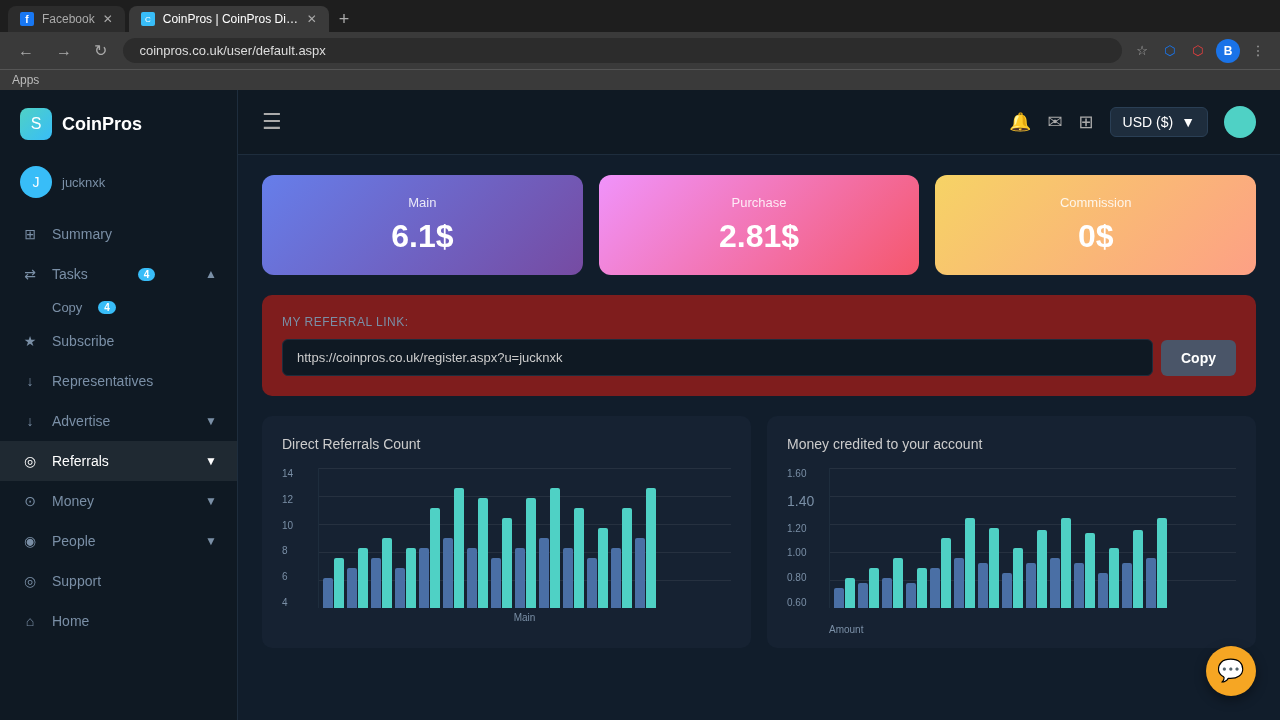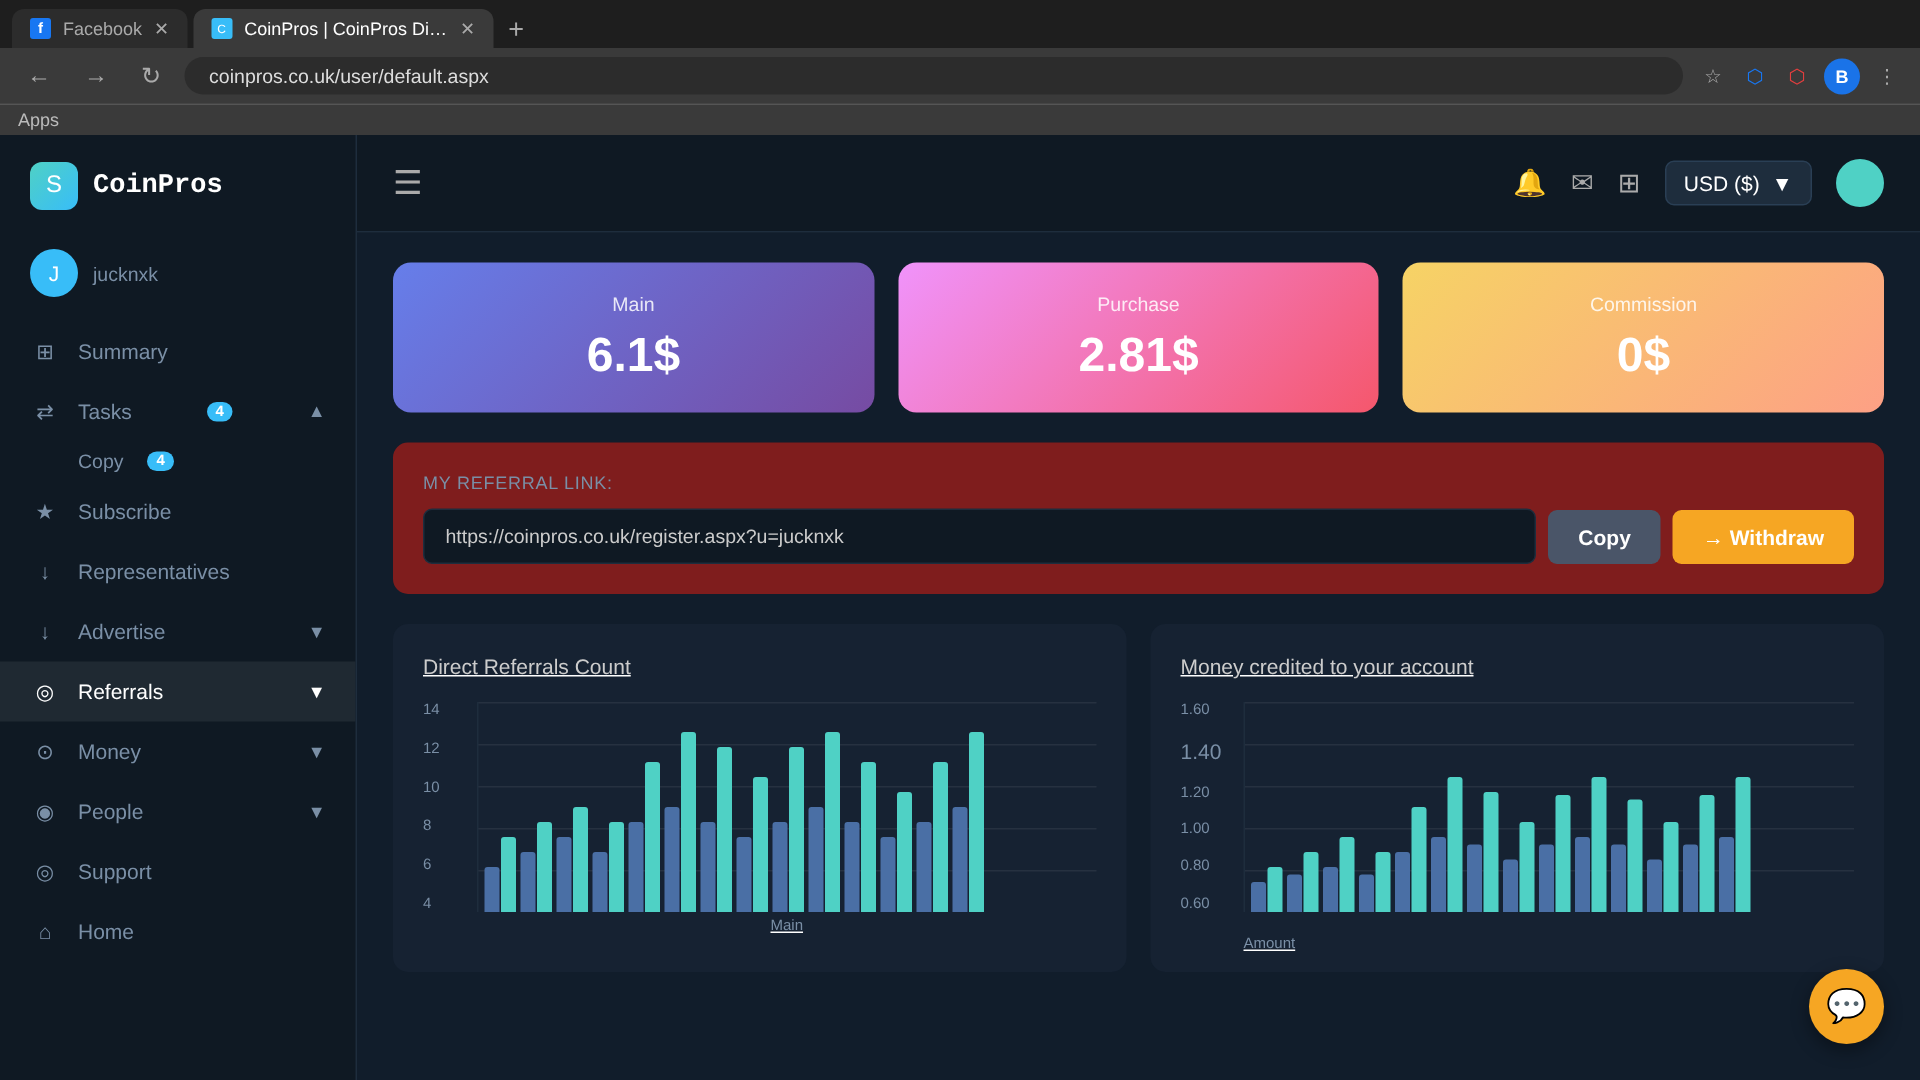--- a/index.html
+++ b/index.html
@@ -25,21 +25,21 @@
     .browser-avatar { width: 24px; height: 24px; background: #1a73e8; border-radius: 50%; display: flex; align-items: center; justify-content: center; color: white; font-size: 12px; font-weight: bold; }
     .apps-bar { padding: 3px 12px; font-size: 12px; color: #bbb; display: flex; align-items: center; gap: 6px; background: #3a3a3a; border-top: 1px solid #555; }
 
     
     .app-container { display: flex; flex: 1; overflow: hidden; }
 
     
     .sidebar { width: 238px; background: #0f1923; border-right: 1px solid #1e2d3d; display: flex; flex-direction: column; flex-shrink: 0; overflow-y: auto; }
     .sidebar-logo { display: flex; align-items: center; gap: 10px; padding: 18px 20px; }
     .logo-icon { width: 32px; height: 32px; background: linear-gradient(135deg, #4fd1c5, #38bdf8); border-radius: 8px; display: flex; align-items: center; justify-content: center; font-size: 16px; color: white; }
-    .logo-text { font-size: 18px; font-weight: 600; color: #fff; font-family: Liberation Mono, monospace; }
+    .logo-text { font-size: 18px; font-weight: 600; color: #fff; }
     .sidebar-avatar-row { display: flex; align-items: center; gap: 10px; padding: 8px 20px 16px; }
     .sidebar-avatar { width: 32px; height: 32px; border-radius: 50%; background: #38bdf8; display: flex; align-items: center; justify-content: center; font-size: 14px; color: white; }
     .sidebar-username { font-size: 13px; color: #7a8fa6; }
     .nav-item { display: flex; align-items: center; gap: 12px; padding: 12px 20px; cursor: pointer; color: #7a8fa6; font-size: 14px; transition: all 0.2s; position: relative; }
     .nav-item.active { color: #fff; }
     .nav-item .nav-icon-wrap { width: 20px; display: flex; align-items: center; justify-content: center; }
     .nav-badge { background: #38bdf8; color: white; font-size: 10px; font-weight: bold; border-radius: 10px; padding: 1px 6px; margin-left: auto; }
     .nav-chevron { margin-left: auto; font-size: 12px; }
     .nav-sub { padding-left: 52px; font-size: 13px; color: #7a8fa6; padding-top: 6px; padding-bottom: 6px; cursor: pointer; display: flex; align-items: center; gap: 8px; }
     .nav-sub .nav-badge { margin-left: 8px; }
@@ -68,21 +68,21 @@
     .referral-section { background: #7f1d1d; border-radius: 10px; padding: 20px; margin-bottom: 20px; }
     .referral-label { font-size: 12px; color: #7a8fa6; margin-bottom: 10px; letter-spacing: 0.5px; }
     .referral-row { display: flex; gap: 8px; align-items: center; }
     .referral-input { flex: 1; background: #0f1923; border: 1px solid #1e2d3d; border-radius: 6px; padding: 10px 14px; color: #ccc; font-size: 13px; outline: none; }
     .btn-copy { background: #4a5568; color: white; border: none; border-radius: 6px; padding: 10px 20px; font-size: 14px; cursor: pointer; font-weight: 600; }
     .btn-deposit { background: #38bdf8; color: white; border: none; border-radius: 6px; padding: 10px 20px; font-size: 14px; cursor: pointer; font-weight: 600; display: flex; align-items: center; gap: 6px; }
     .btn-withdraw { background: #f6a623; color: white; border: none; border-radius: 6px; padding: 10px 20px; font-size: 14px; cursor: pointer; font-weight: 600; display: flex; align-items: center; gap: 6px; }
 
     
     .charts-row { display: flex; gap: 16px; }
-    .chart-card { flex: 1; background: #162232; border-radius: 10px; padding: 20px; text-decoration: underline; }
+    .chart-card { flex: 1; background: #162232; border-radius: 10px; padding: 20px; }
     .chart-title { font-size: 14px; color: #ccc; margin-bottom: 16px; }
     .chart-area { position: relative; height: 160px; }
     .bar { border-radius: 2px 2px 0 0; width: 10px; }
     .bar.blue { background: #4a6fa5; }
     .bar.teal { background: #4fd1c5; }
 
     
     .chat-fab { position: fixed; bottom: 24px; right: 24px; width: 50px; height: 50px; background: #f6a623; border-radius: 50%; display: flex; align-items: center; justify-content: center; cursor: pointer; box-shadow: 0 4px 12px rgba(0,0,0,0.4); font-size: 22px; }
   </style>
 </head>
@@ -223,21 +223,20 @@
           <div class="balance-label">Commission</div>
           <div class="balance-amount">0$</div>
         </div>
       </div>
 
       <div class="referral-section">
         <div class="referral-label">MY REFERRAL LINK:</div>
         <div class="referral-row">
           <input class="referral-input" type="text" value="https://coinpros.co.uk/register.aspx?u=jucknxk" readonly="" style="">
           <button class="btn-copy">Copy</button>
-          <button class="btn-withdraw">→ Withdraw</button>
         </div>
       </div>
 
       <div class="charts-row">
 
         <div class="chart-card">
           <div class="chart-title">Direct Referrals Count</div>
           <div class="chart-area">
             <div style="position:relative; height:140px; padding-left:36px;">
 

